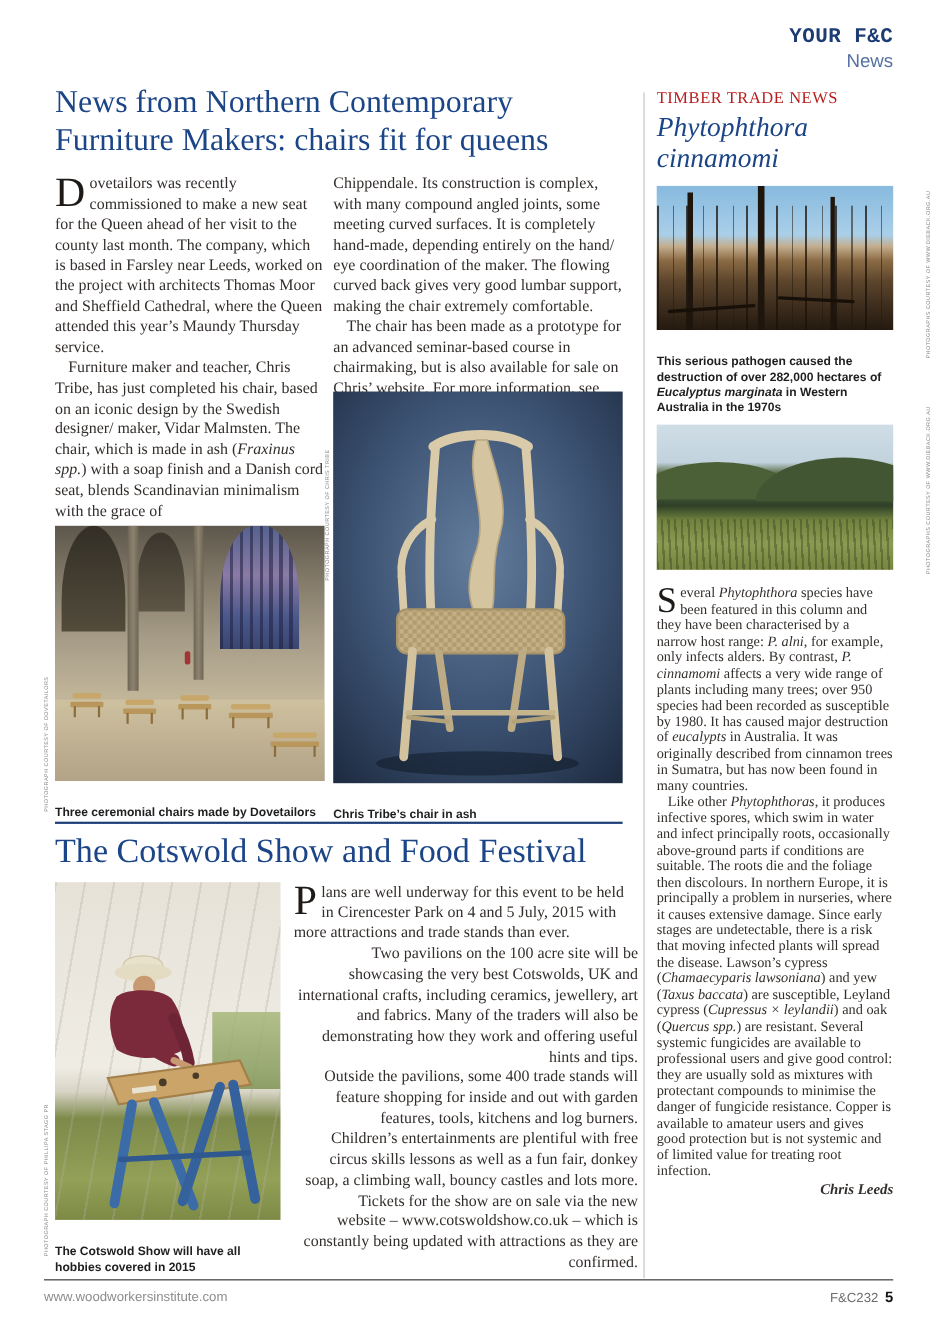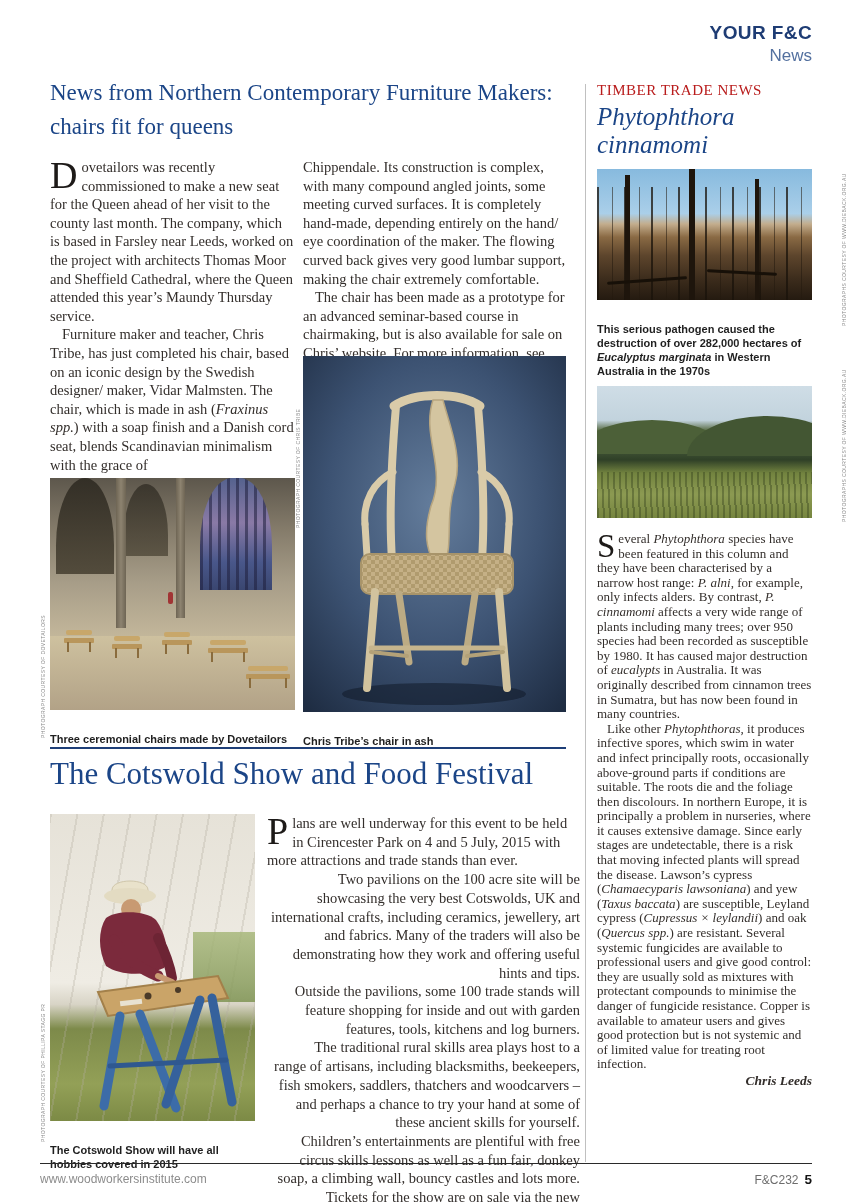--- a/index.html
+++ b/index.html
@@ -1,26 +1,26 @@
 <!DOCTYPE html>
 <html><head>
 <meta charset="utf-8">
 <style>
   html,body{margin:0;padding:0;}
   body{width:852px;height:1204px;position:relative;background:#ffffff;
        font-family:"Liberation Serif",serif;color:#332e2b;overflow:hidden;}
 
   
   .brandbox{position:absolute;top:22px;right:40px;text-align:right;font-family:"Liberation Sans",sans-serif;}
-  .brand{font-size:19px;font-weight:bold;color:#1e3c74;letter-spacing:.4px;}
+  .brand{font-size:19px;font-weight:bold;color:#1e3c74;letter-spacing:.4px;font-family:Liberation Mono, monospace;}
   .section{font-size:17px;color:#53709f;margin-top:2px;}
 
   
   .main{position:absolute;left:50px;top:76px;width:516px;}
-  h1.headline{margin:0 0 14px 0;font-weight:normal;font-size:23px;line-height:34px;color:#1b4587;
+  h1.headline{margin:0 0 14px 0;font-weight:normal;font-size:29px;line-height:34px;color:#1b4587;
               font-family:"Liberation Serif",serif;}
   .cols{display:flex;gap:8px;}
   .col1{width:245px;}
   .col2{width:263px;}
   .bodytext{font-size:14.5px;line-height:18.6px;color:#332e2b;}
   .bodytext p{margin:0;}
   .bodytext p.ind{text-indent:12px;}
   .dropcap{float:left;font-size:38px;line-height:30px;padding:2px 4px 0 0;color:#1d1a18;}
   .col1 .text{height:320px;}
   .col2 .text{height:188px;}
@@ -71,21 +71,21 @@
 
   .fig-heath{width:215px;height:132px;margin-top:2px;
      background:linear-gradient(180deg,#cfdde6 0%,#c2d3dd 26%,#55683f 34%,#46593a 46%,#2f4027 56%,#72833f 66%,#8c9a52 82%,#76853f 100%);}
   .hill{position:absolute;border-radius:50% 50% 0 0/100% 100% 0 0;background:#4c6038;}
   .speckle{position:absolute;left:0;right:0;bottom:0;height:46px;
      background:repeating-linear-gradient(87deg,rgba(40,52,22,.35) 0 2px,transparent 2px 6px);}
 
   
   .navyrule{position:absolute;left:50px;width:516px;height:2px;background:#1d3e77;}
   .cots{position:absolute;left:50px;top:756px;width:530px;}
-  h2.cotshead{margin:0 0 22px 0;font-weight:normal;font-size:31px;line-height:36px;color:#1b4587;}
+  h2.cotshead{margin:0 0 10px 0;font-weight:normal;font-size:31px;line-height:36px;color:#1b4587;}
   .cotsrow{display:flex;gap:12px;}
   .cotsphoto{width:205px;flex:none;}
   .cotstext{width:313px;font-size:14.5px;line-height:18.7px;}
   .cotstext p{margin:0;}
   .cotstext p.ind{text-indent:12px;text-align:right;}
 
   .fig-show{width:205px;height:307px;
      background:repeating-linear-gradient(100deg,rgba(178,172,158,.30) 0 2px,transparent 2px 26px),
                 linear-gradient(180deg,#e6e2d8 0%,#efece4 55%,#d8d4c6 62%,#7d8a4a 70%,#93a057 88%,#7c8a45 100%);}
   .fieldgap{position:absolute;right:0;top:118px;width:62px;height:70px;
@@ -249,22 +249,21 @@
           <path d="M60,252 L176,246" stroke="#2f5econ" stroke-width="5"></path>
           <path d="M60,252 L176,246" stroke="#2f5890" stroke-width="5" stroke-linecap="round"></path>
         </svg>
       </figure>
       <div class="caption">The Cotswold Show will have all hobbies covered in 2015</div>
     </div>
 
     <div class="cotstext bodytext">
       <p><span class="dropcap">P</span><span>lans are well underway for this event to be held in Cirencester Park on 4 and 5 July, 2015 with more attractions and trade stands than ever.</span></p>
       <p class="ind">Two pavilions on the 100 acre site will be showcasing the very best Cotswolds, UK and international crafts, including ceramics, jewellery, art and fabrics. Many of the traders will also be demonstrating how they work and offering useful hints and tips.</p>
-      <p class="ind">Outside the pavilions, some 100 trade stands will feature shopping for inside and out with garden features, tools, kitchens and log burners.</p>
-      <p class="ind">The traditional rural skills area plays host to a range of artisans, including blacksmiths, beekeepers, fish smokers, saddlers, thatchers and woodcarvers – and perhaps a chance to try your hand at some of these ancient skills for yourself.</p>
+      <p class="ind">Outside the pavilions, some 400 trade stands will feature shopping for inside and out with garden features, tools, kitchens and log burners.</p>
       <p class="ind">Children’s entertainments are plentiful with free circus skills lessons as well as a fun fair, donkey soap, a climbing wall, bouncy castles and lots more.</p>
       <p class="ind">Tickets for the show are on sale via the new website – www.cotswoldshow.co.uk – which is constantly being updated with attractions as they are confirmed.</p>
     </div>
   </div>
 </div>
 
 <div class="vrule"></div>
 
 <div class="sidebar">
   <div class="kicker-upper">TIMBER TRADE NEWS</div>

